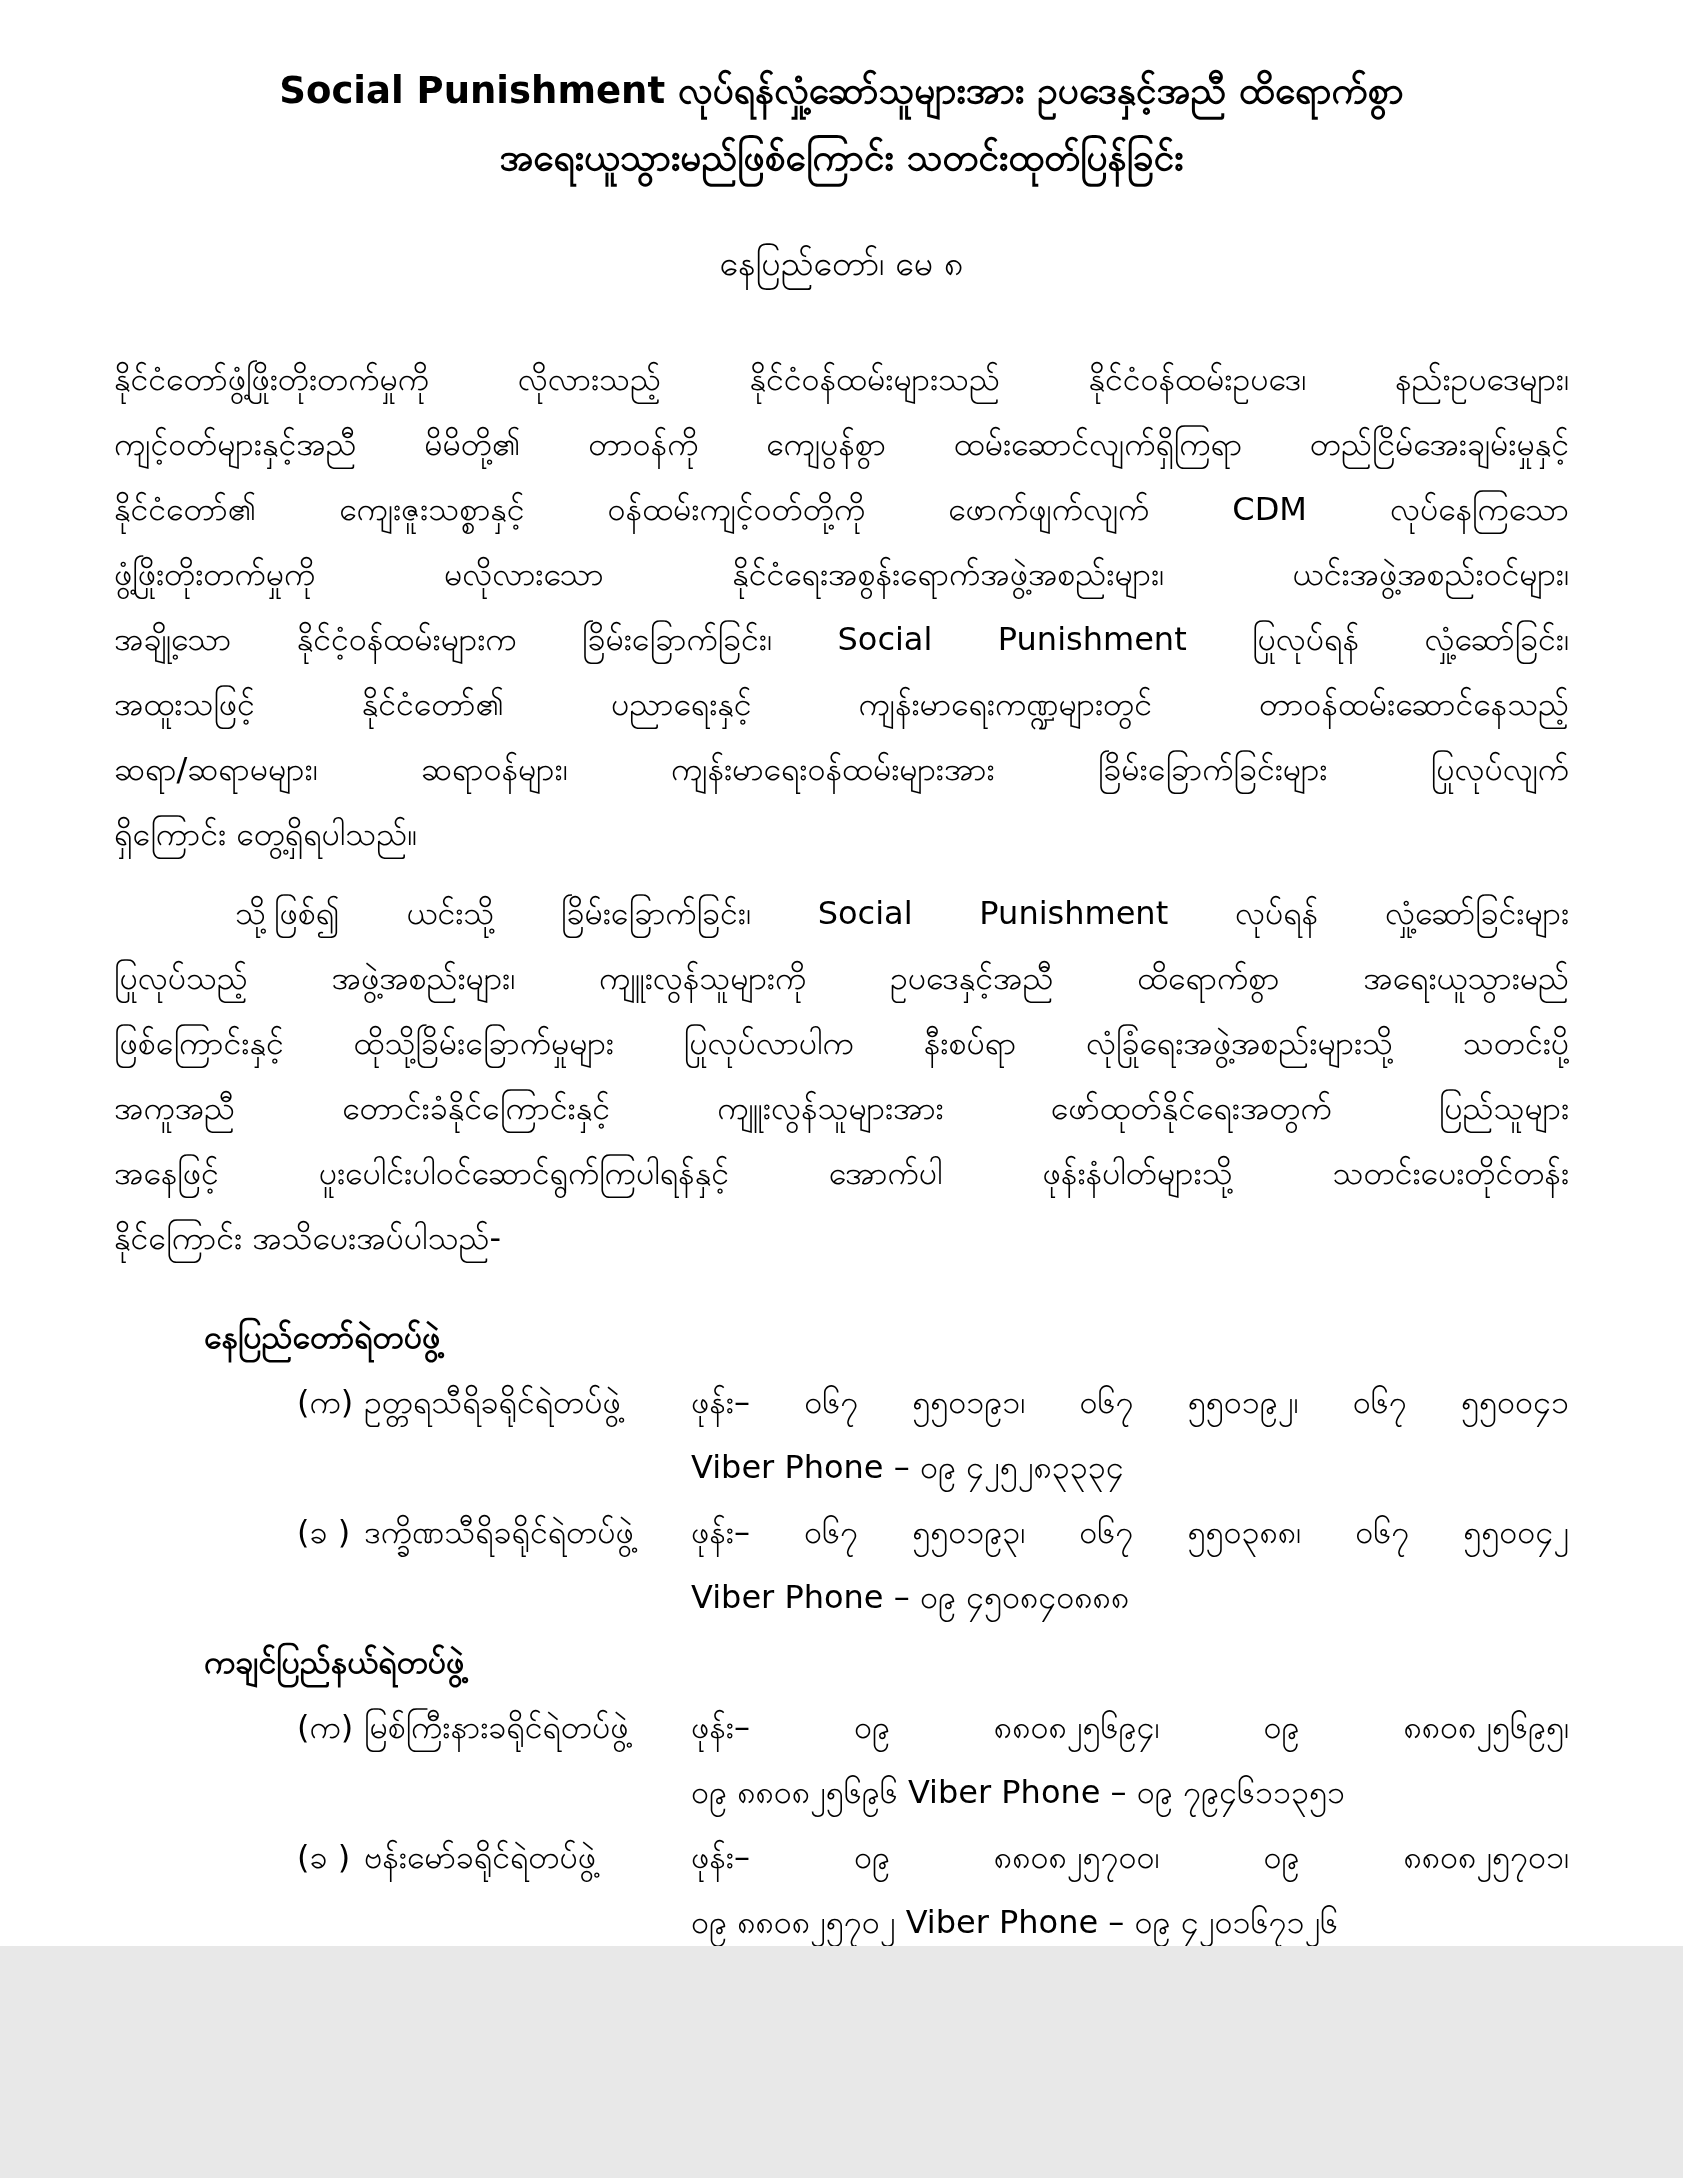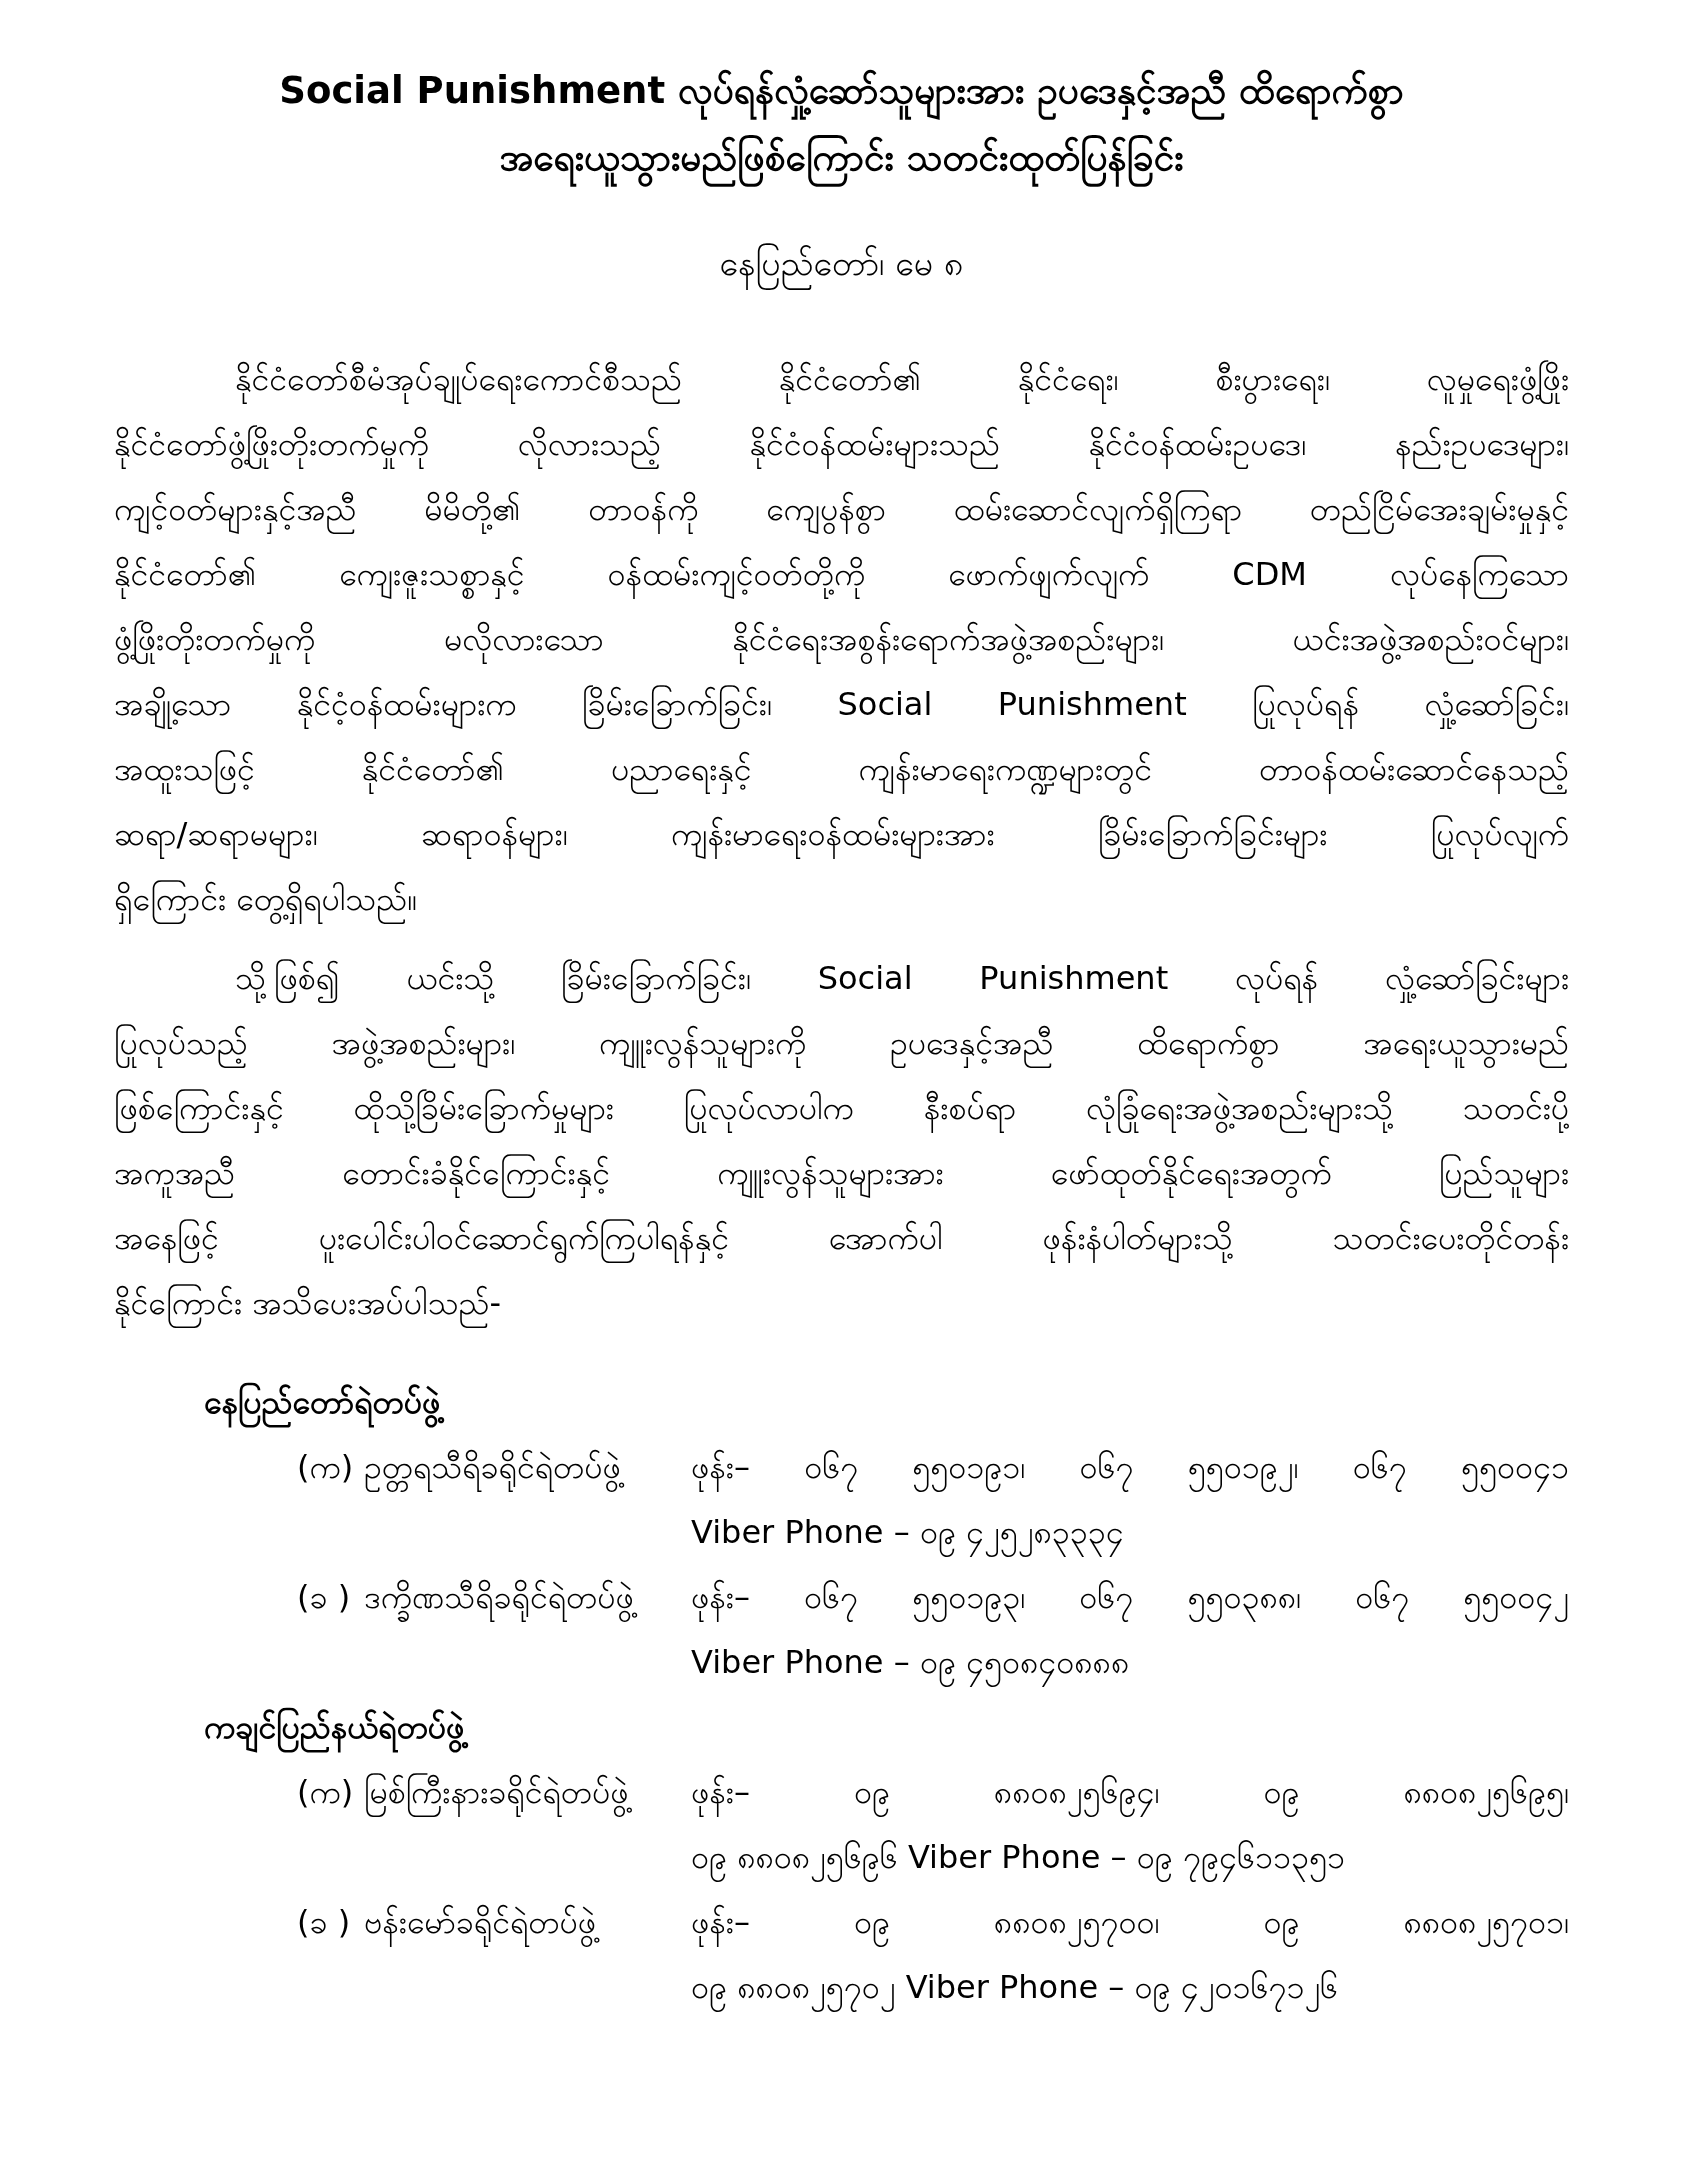--- a/index.html
+++ b/index.html
@@ -1,20 +1,20 @@
 <!DOCTYPE html>
 <html><head>
 <meta charset="utf-8">
 <style>
   html, body { margin: 0; padding: 0; }
   body { background: #e8e8e8; }
   .page {
     position: relative;
     width: 1683px;
-    height: 2178px;
+    height: 1946px;
     margin: 0 auto;
     background: #ffffff;
     color: #000000;
     box-sizing: border-box;
     padding: 57px 114px 0 114px;
     font-family: "DejaVu Sans", "Liberation Sans", sans-serif;
   }
   .title-block { text-align: center; }
   .title-line {
     font-size: 37px;
@@ -76,21 +76,20 @@
 
   <div class="title-block">
     <div class="title-line">Social Punishment လုပ်ရန်လှုံ့ဆော်သူများအား ဥပဒေနှင့်အညီ ထိရောက်စွာ</div>
     <div class="title-line">အရေးယူသွားမည်ဖြစ်ကြောင်း သတင်းထုတ်ပြန်ခြင်း</div>
   </div>
 
   <div class="dateline">နေပြည်တော်၊ မေ ၈</div>
 
   <div>
       <div class="para">
-        <div class="line indent just">နိုင်ငံတော်စီမံအုပ်ချုပ်ရေးကောင်စီသည် နိုင်ငံတော်၏ နိုင်ငံရေး၊ စီးပွားရေး၊ လူမှုရေးဖွံ့ဖြိုး</div>
         <div class="line just">နိုင်ငံတော်ဖွံ့ဖြိုးတိုးတက်မှုကို လိုလားသည့် နိုင်ငံဝန်ထမ်းများသည် နိုင်ငံဝန်ထမ်းဥပဒေ၊ နည်းဥပဒေများ၊</div>
         <div class="line just">ကျင့်ဝတ်များနှင့်အညီ မိမိတို့၏ တာဝန်ကို ကျေပွန်စွာ ထမ်းဆောင်လျက်ရှိကြရာ တည်ငြိမ်အေးချမ်းမှုနှင့်</div>
         <div class="line just">နိုင်ငံတော်၏ ကျေးဇူးသစ္စာနှင့် ဝန်ထမ်းကျင့်ဝတ်တို့ကို ဖောက်ဖျက်လျက် CDM လုပ်နေကြသော</div>
         <div class="line just">ဖွံ့ဖြိုးတိုးတက်မှုကို မလိုလားသော နိုင်ငံရေးအစွန်းရောက်အဖွဲ့အစည်းများ၊ ယင်းအဖွဲ့အစည်းဝင်များ၊</div>
         <div class="line just">အချို့သော နိုင်ငံ့ဝန်ထမ်းများက ခြိမ်းခြောက်ခြင်း၊ Social Punishment ပြုလုပ်ရန် လှုံ့ဆော်ခြင်း၊</div>
         <div class="line just">အထူးသဖြင့် နိုင်ငံတော်၏ ပညာရေးနှင့် ကျန်းမာရေးကဏ္ဍများတွင် တာဝန်ထမ်းဆောင်နေသည့်</div>
         <div class="line just">ဆရာ/ဆရာမများ၊ ဆရာဝန်များ၊ ကျန်းမာရေးဝန်ထမ်းများအား ခြိမ်းခြောက်ခြင်းများ ပြုလုပ်လျက်</div>
         <div class="line">ရှိကြောင်း တွေ့ရှိရပါသည်။</div>
       </div>
       <div class="para">

